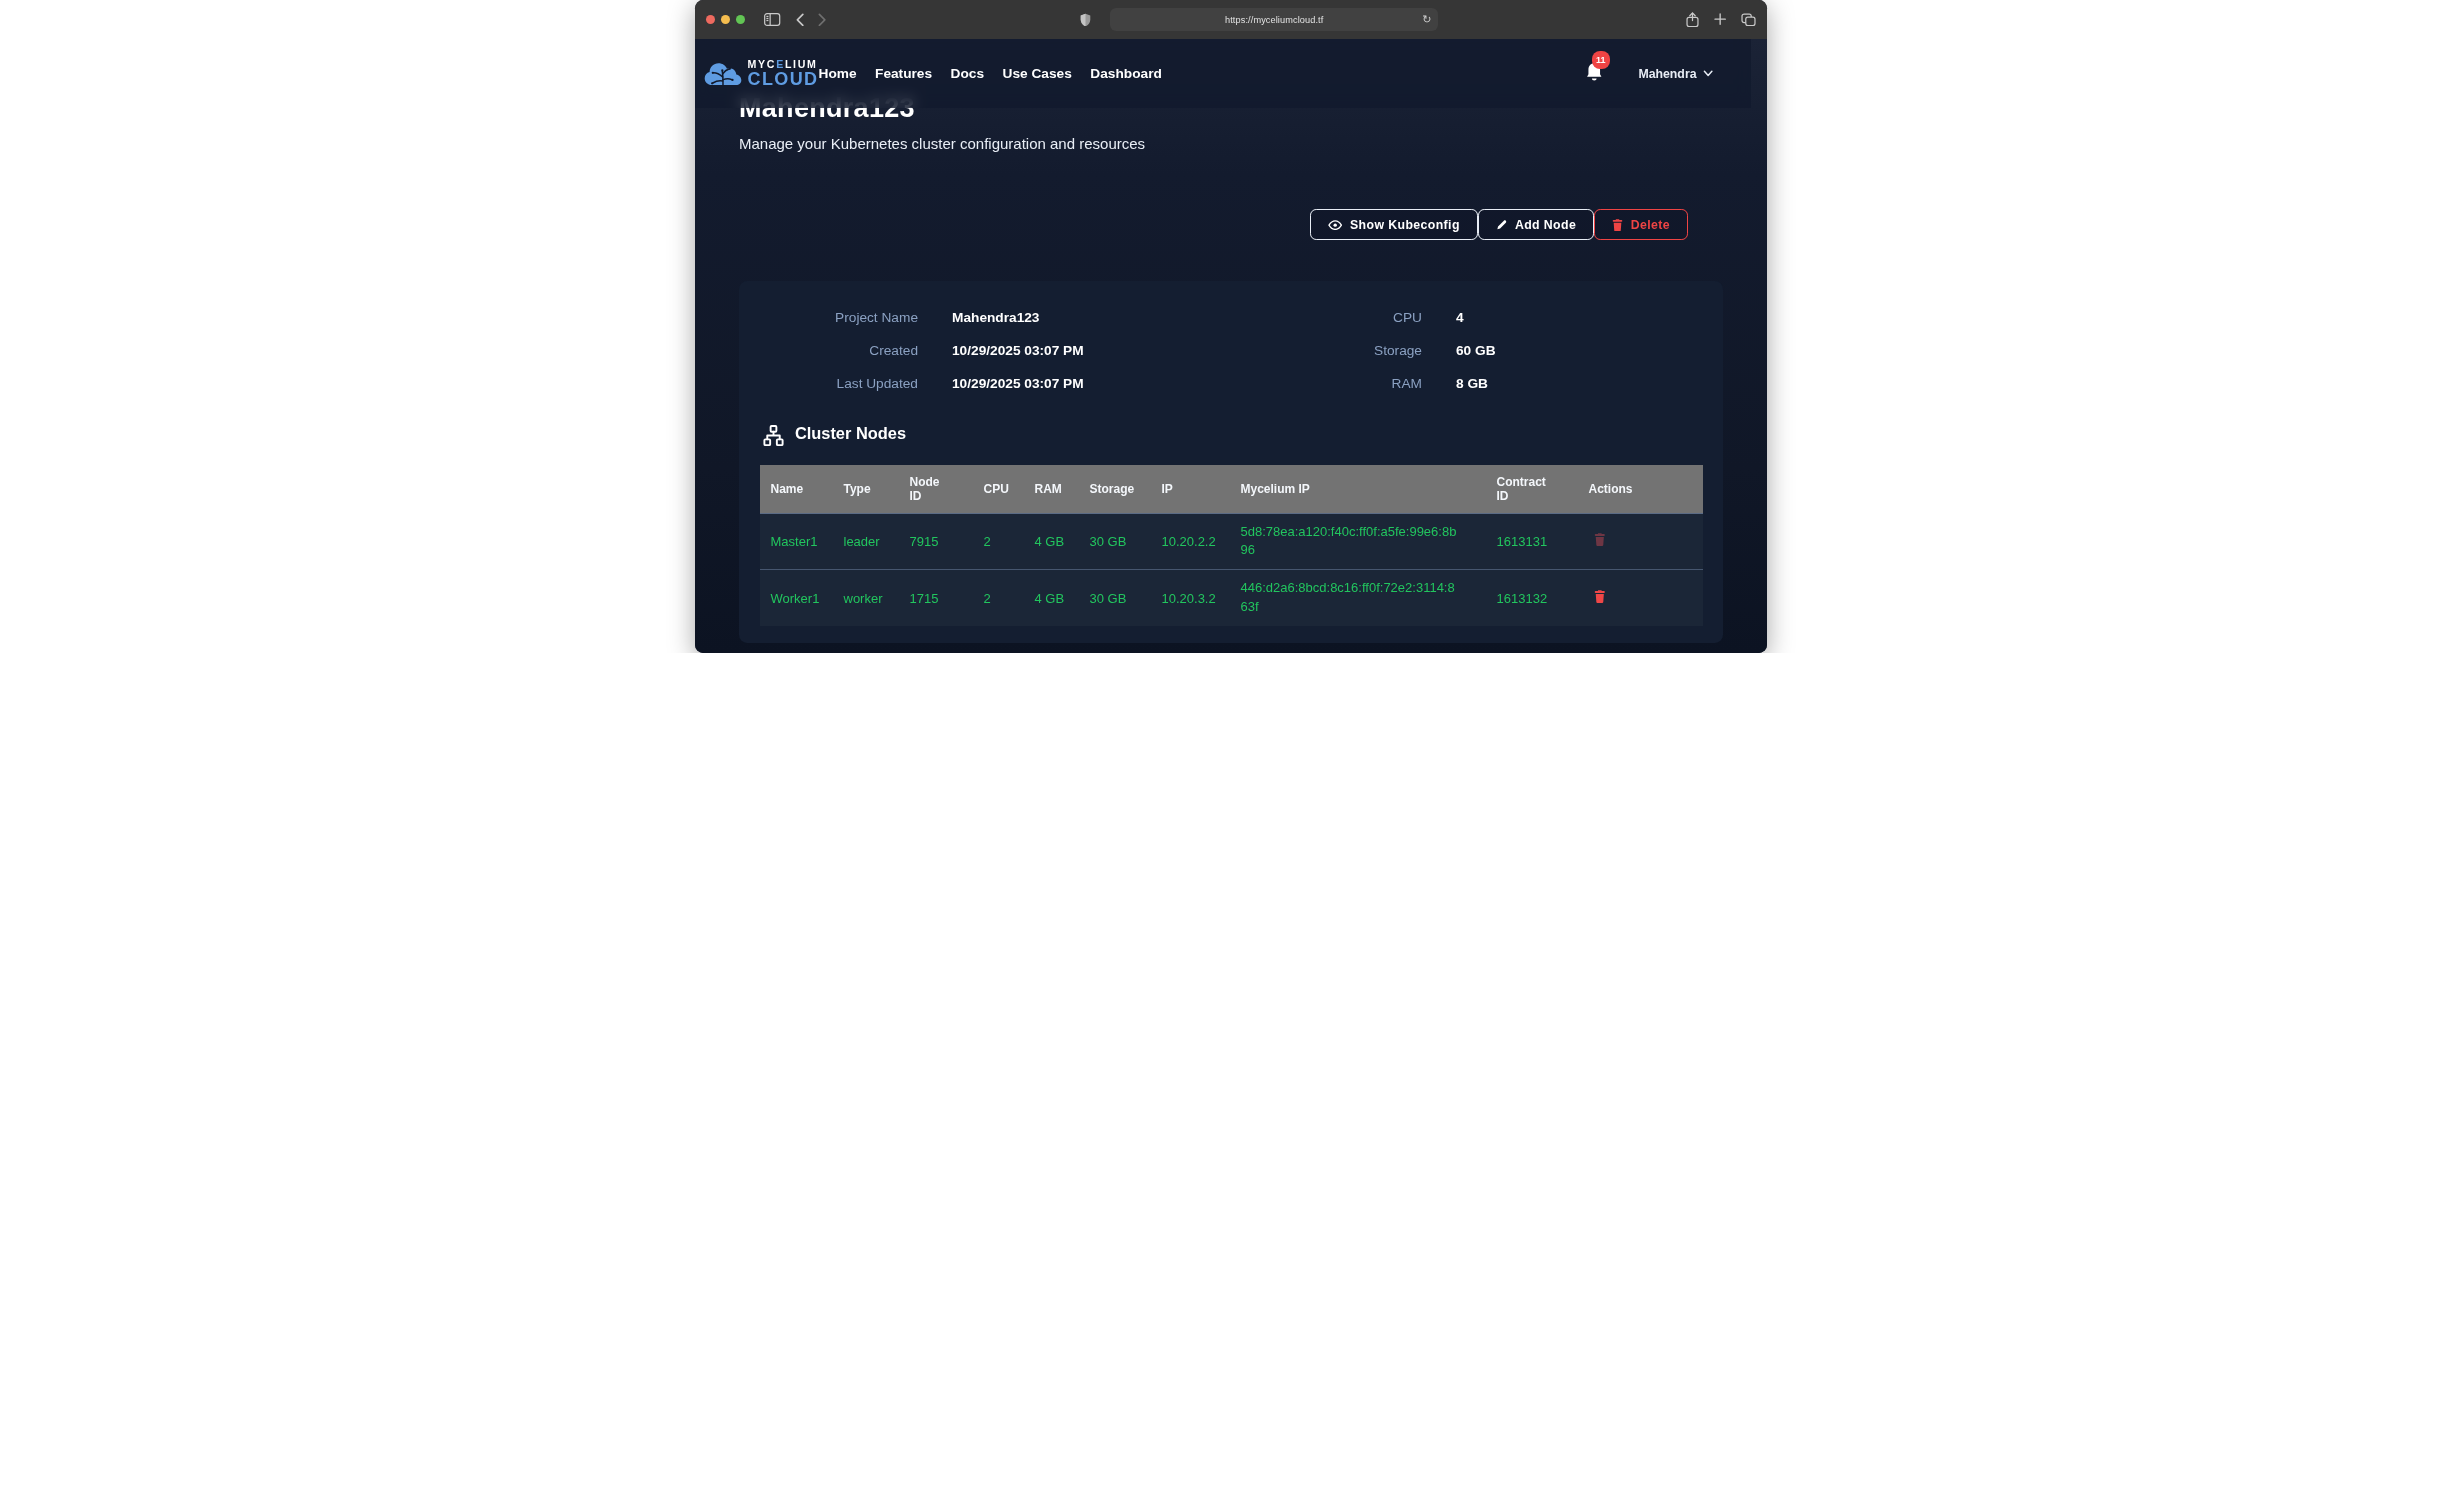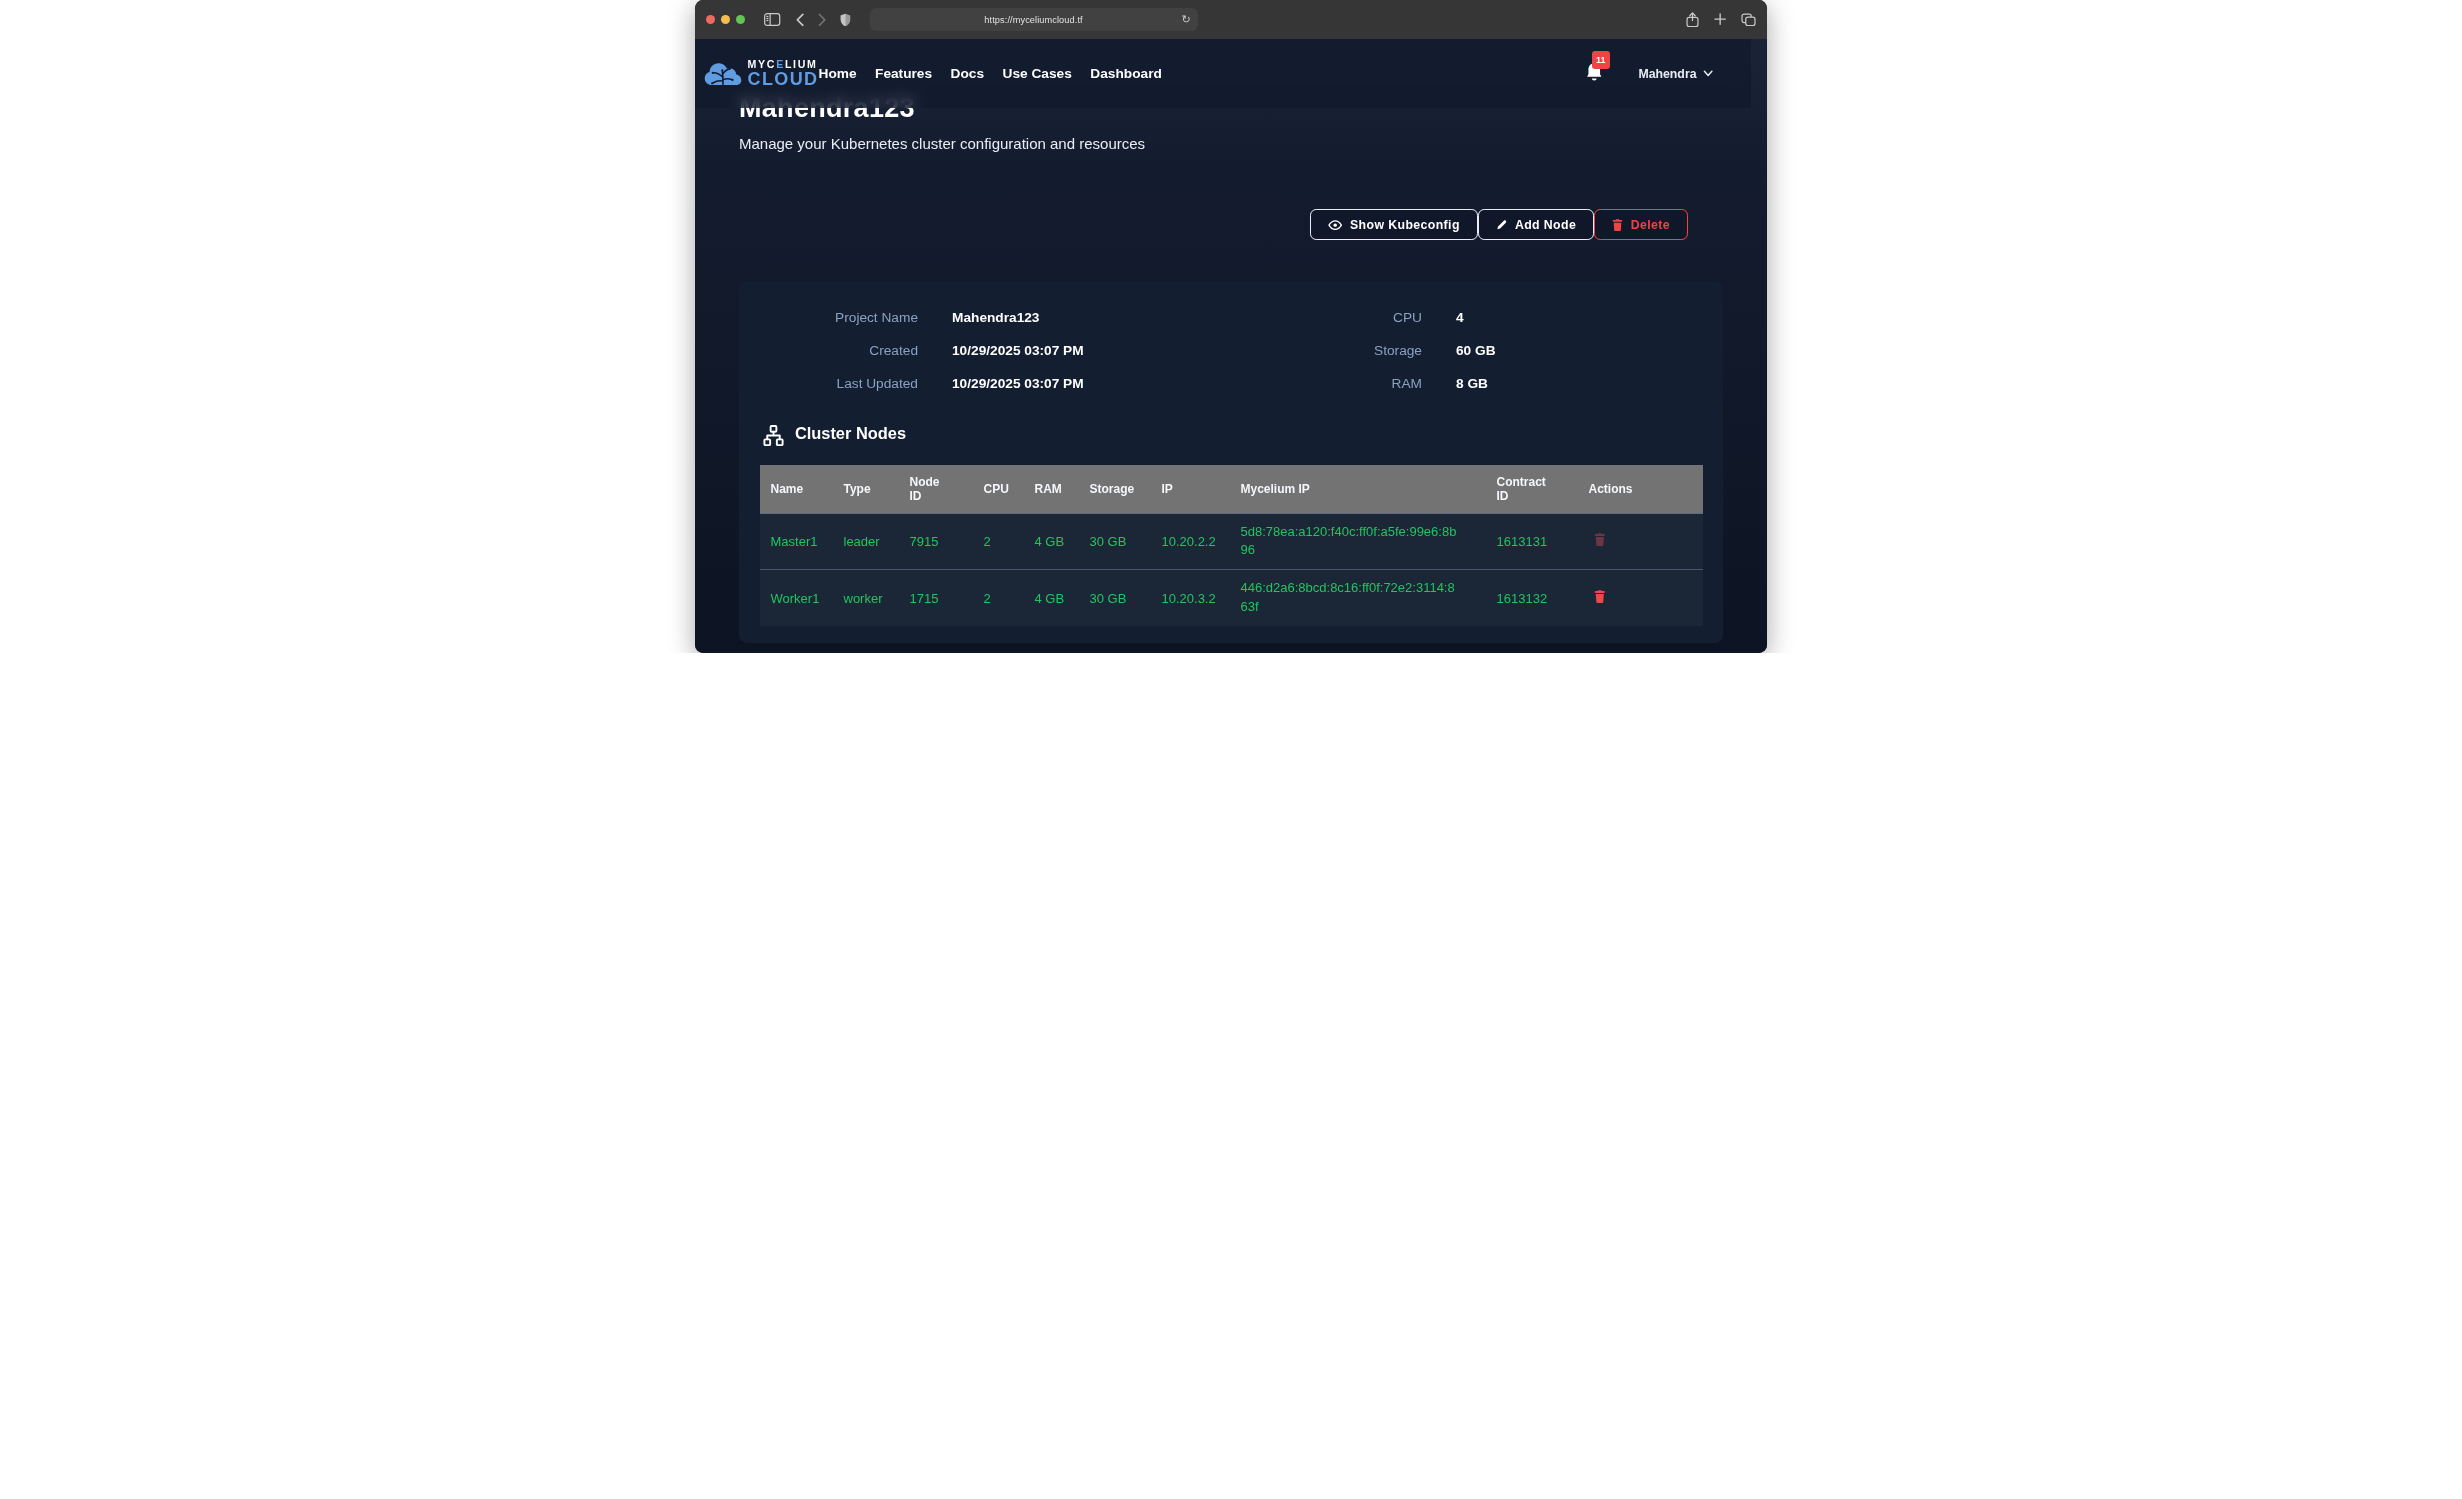--- a/index.html
+++ b/index.html
@@ -17,21 +17,21 @@
   }
   .traffic { display:flex; gap:6.2px; margin-right:19px; }
   .light { width:9px; height:9px; border-radius:50%; }
   .light.red { background:#ee6a5f; }
   .light.yellow { background:#f5bd4f; }
   .light.green { background:#62c554; }
   .chrome-btn { display:flex; align-items:center; justify-content:center; background:none; border:none; cursor:default; padding:0; }
   .chrome svg { display:block; }
   .sidebar-btn { margin-right:15px; }
   .nav-arrow { margin-right:13.7px; }
-  .url-zone { flex:1; display:flex; align-items:center; justify-content:flex-start; gap:19px; }
+  .url-zone { flex:1; display:flex; align-items:center; justify-content:center; gap:19px; }
   .urlbar {
     width:328px; height:23px; background:#414141; border-radius:6.2px;
     display:flex; align-items:center; justify-content:center; position:relative;
   }
   .url-text { color:#e3e3e3; font-size:9.2px; letter-spacing:0.1px; }
   .reload { position:absolute; right:6.8px; color:#cfcfcf; font-size:11px; line-height:1; background:none; border:none; }
   .right-tools { display:flex; align-items:center; gap:15px; margin-left:6.8px; }
 
   
   .page {
@@ -50,21 +50,21 @@
   .logo { display:flex; align-items:center; gap:5.5px; }
   .logo-text { display:flex; flex-direction:column; line-height:1; }
   .logo-top { color:#ffffff; font-weight:700; font-size:10.6px; letter-spacing:1.7px; }
   .logo-top .e { color:#5f9ce2; }
   .logo-bottom { color:#5f9ce2; font-weight:700; font-size:18px; letter-spacing:1.4px; margin-top:1.4px; }
   .nav-links { display:flex; gap:18.5px; list-style:none; }
   .nav-links a { color:#ffffff; text-decoration:none; font-size:13.7px; font-weight:600; }
   .bell-wrap { margin-left:auto; position:relative; width:20.5px; height:23px; }
   .badge {
     position:absolute; top:-11px; left:6.8px; min-width:18px; height:18px; padding:0 2.7px;
-    background:#ef4444; border-radius:3px; color:#fff; font-size:9px; font-weight:700;
+    background:#ef4444; border-radius:8px; color:#fff; font-size:9px; font-weight:700;
     display:flex; align-items:center; justify-content:center;
   }
   .user { display:flex; align-items:center; gap:6.2px; margin-left:33px; }
   .user-name { color:#e8edf5; font-size:12.3px; font-weight:600; }
 
   
   .spacer-top { height:53px; }
   .page-title { color:#ffffff; font-size:27px; font-weight:700; line-height:1.2; letter-spacing:0.3px; }
   .page-subtitle { margin-top:11px; color:#e9eef6; font-size:15px; font-weight:400; }
 

